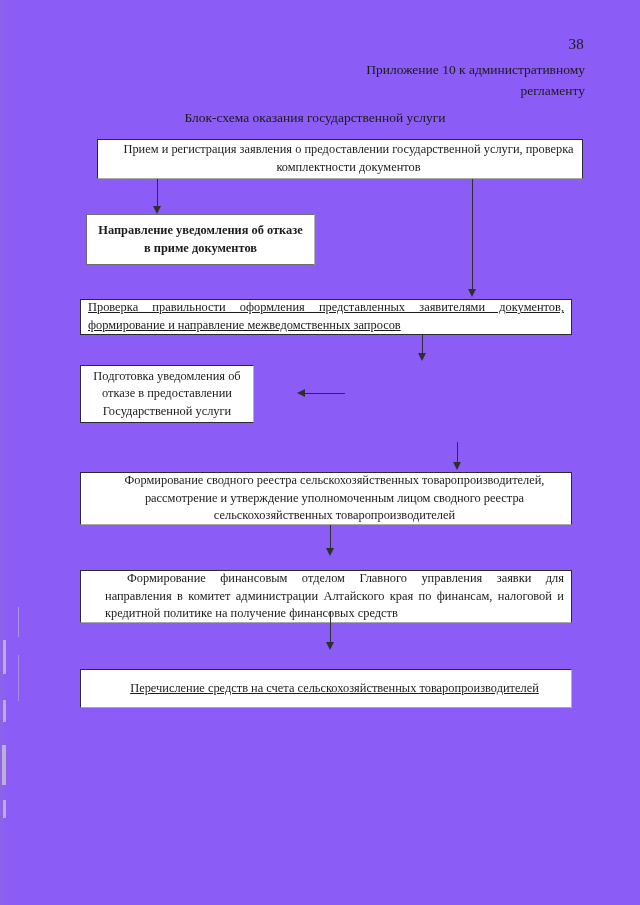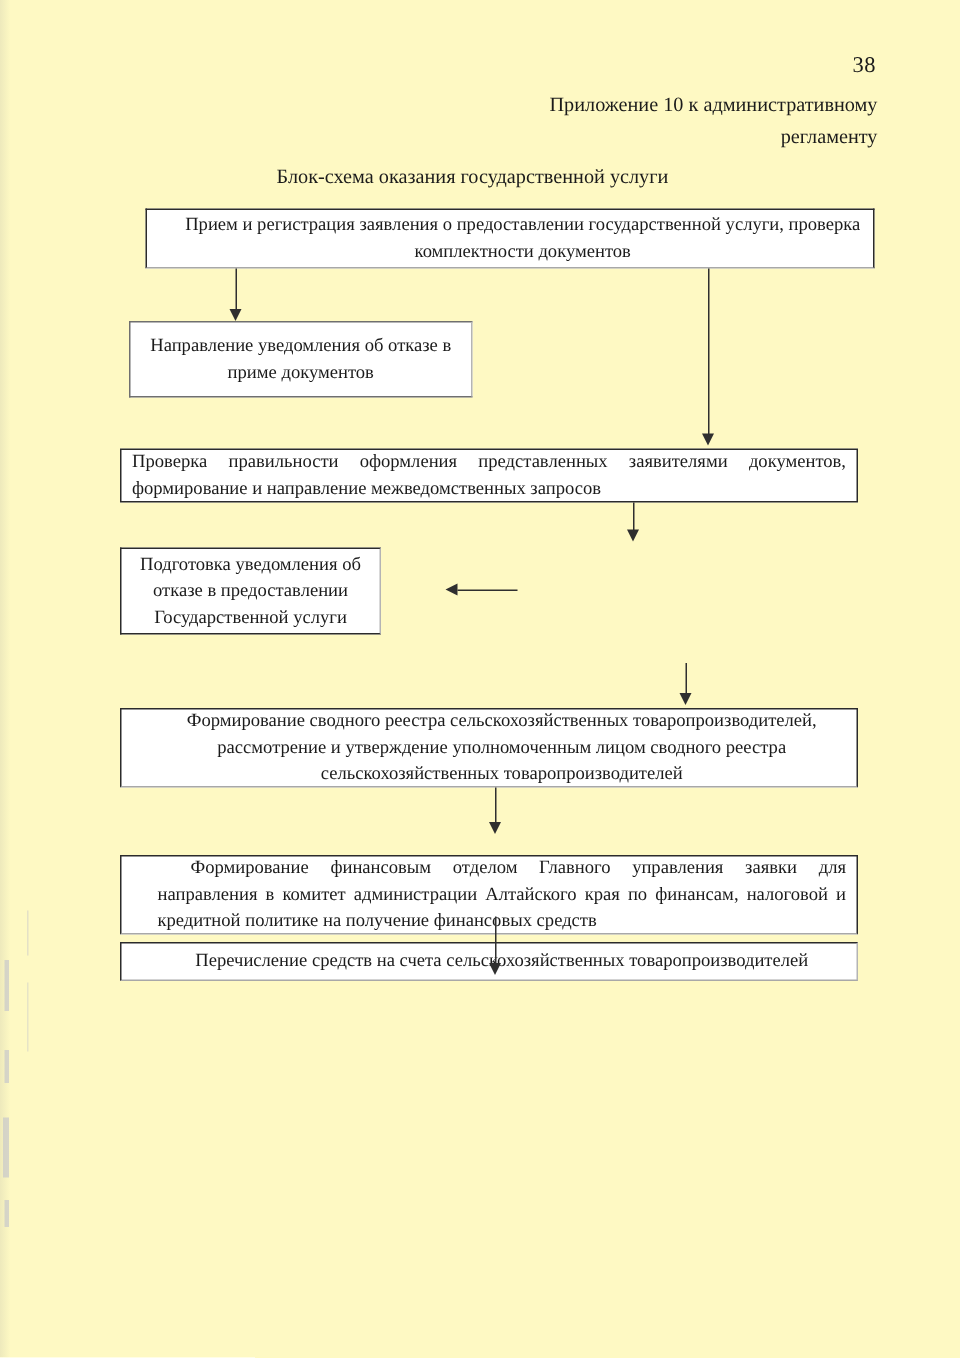--- a/index.html
+++ b/index.html
@@ -11,21 +11,21 @@
   body {
     font-family: "Liberation Serif", "DejaVu Serif", serif;
     color: #1b1b1b;
   }
 
   #page {
     position: relative;
     width: 640px;
     height: 905px;
     margin: 0 auto;
-    background: #fef9c3;
+    background: #8b5cf6;
     overflow: hidden;
   }
 
   
   .scan-tick {
     position: absolute;
     background: #c9c9c9;
     opacity: .75;
   }
   .page-edge-shade {
@@ -132,42 +132,42 @@
     <div>Приложение 10 к административному</div>
     <div>регламенту</div>
   </div>
 
   <div class="scheme-title">Блок-схема оказания государственной услуги</div>
 
   <div class="node center faint-bottom" style="left:97px; top:139px; width:486px; height:40px;">
     <div class="txt">Прием и регистрация заявления о предоставлении государственной услуги, проверка комплектности документов</div>
   </div>
 
-  <div class="node center faint faint-right" style="left:86px; top:214px; width:229px; height:51px;">
+  <div class="node center faint faint-right" style="left:86px; top:214px; width:229px; height:51px;font-weight:bold;">
     <div class="txt">Направление уведомления об отказе в приме документов</div>
   </div>
 
-  <div class="node justify" style="left:80px; top:299px; width:492px; height:36px;">
+  <div class="node justify" style="left:80px; top:299px; width:492px; height:36px;text-decoration:underline;">
     <div class="txt">Проверка правильности оформления представленных заявителями документов, формирование и направление межведомственных запросов</div>
   </div>
 
   <div class="node center faint-right" style="left:80px; top:365px; width:174px; height:58px;">
     <div class="txt">Подготовка уведомления об отказе в предоставлении Государственной услуги</div>
   </div>
 
 
   <div class="node center faint-bottom" style="left:80px; top:472px; width:492px; height:53px;">
     <div class="txt">Формирование сводного реестра сельскохозяйственных товаропроизводителей, рассмотрение и утверждение уполномоченным лицом сводного реестра сельскохозяйственных товаропроизводителей</div>
   </div>
 
   <div class="node justify-indent faint-bottom" style="left:80px; top:558px; width:492px; height:53px;margin-top:12px;">
     <div class="txt">Формирование финансовым отделом Главного управления заявки для направления в комитет администрации Алтайского края по финансам, налоговой и кредитной политике на получение финансовых средств</div>
   </div>
 
-  <div class="node center faint-bottom faint-right" style="left:80px; top:628px; width:492px; height:26px;">
+  <div class="node center faint-bottom faint-right" style="left:80px; top:669px; width:492px; height:39px;text-decoration:underline;">
     <div class="txt">Перечисление средств на счета сельскохозяйственных товаропроизводителей</div>
   </div>
 
   <div class="conn-v" style="left:157px; top:179px; height:29px;"></div>
   <div class="arrow-down" style="left:152.5px; top:206px;"></div>
 
   <div class="conn-v" style="left:472px; top:179px; height:112px;"></div>
   <div class="arrow-down" style="left:467.5px; top:289px;"></div>
 
   <div class="conn-v" style="left:422px; top:335px; height:20px;"></div>

